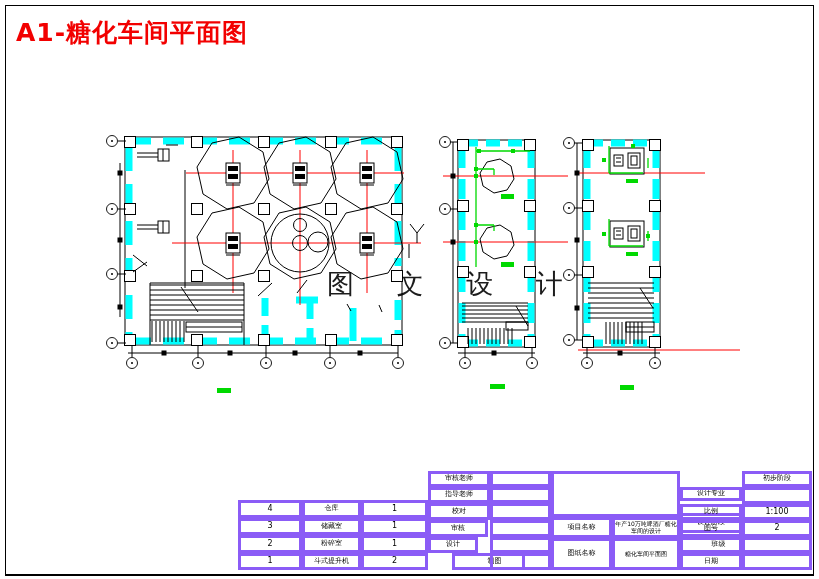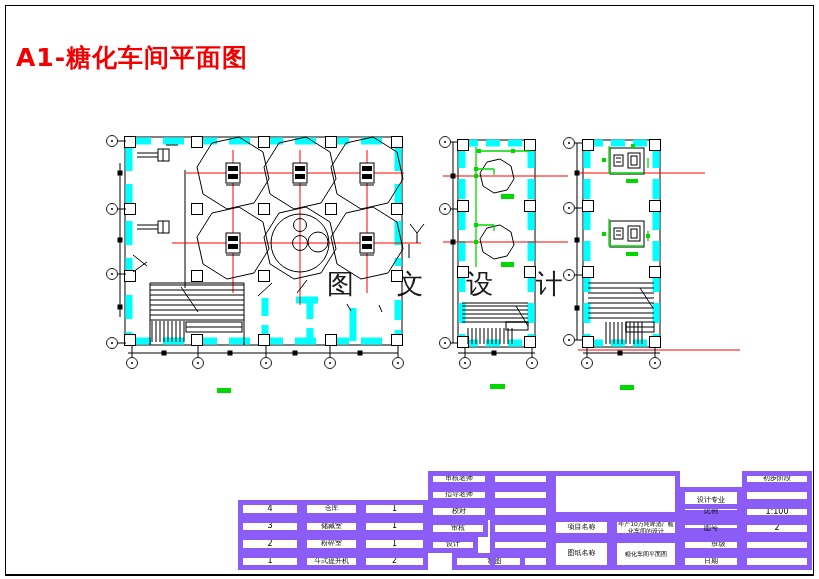--- a/index.html
+++ b/index.html
@@ -1,30 +1,30 @@
 <!DOCTYPE html>
 <html><head>
 <meta charset="utf-8">
 <style>
   html,body{margin:0;padding:0;background:#fff;}
   #sheet{position:relative;width:819px;height:579px;background:#fff;overflow:hidden;
          font-family:"DejaVu Sans",sans-serif;}
   #frame{position:absolute;left:5px;top:5px;width:807px;height:568px;
          border:1px solid #000;border-bottom:2px solid #000;}
   #main-title{position:absolute;left:16px;top:16px;font-size:25px;font-weight:bold;
-         letter-spacing:1px;white-space:nowrap;margin-top:25px;}
+         letter-spacing:1px;white-space:nowrap;}
   #watermark{position:absolute;left:327px;top:266px;font-size:27px;letter-spacing:17px;
          color:#1c1c1c;white-space:nowrap;}
   #drawing{position:absolute;left:0;top:0;}
   .blk{stroke:#000;stroke-width:1;fill:none;}
   .wall{stroke:#00ffff;stroke-width:7;fill:none;}
   .red{stroke:#ff0000;stroke-width:1;fill:none;}
   .grn{stroke:#00d900;stroke-width:1.3;fill:none;}
   .grnf{fill:#00d900;stroke:none;}
-  .cell{position:absolute;border:5px solid #8b5cf6;box-sizing:border-box;
+  .cell{position:absolute;border:3px solid #8b5cf6;box-sizing:border-box;
         display:flex;align-items:center;justify-content:center;
         font-size:7px;line-height:1.1;color:#000;text-align:center;overflow:hidden;}
   .cell.num{font-size:8px;}
   .cell.small{font-size:6px;}
 </style>
 </head>
 <body>
 
 <div id="sheet">
   <div id="frame"></div>
@@ -342,21 +342,21 @@
     <div class="cell" style="left:490px;top:553px;width:61px;height:17px;"></div>
 
     <div class="cell" style="left:551px;top:471px;width:129px;height:46px;"></div>
     <div class="cell" style="left:551px;top:517px;width:61px;height:21px;">项目名称</div>
     <div class="cell small" style="left:612px;top:517px;width:68px;height:21px;">年产10万吨啤酒厂糖化车间的设计</div>
     <div class="cell" style="left:551px;top:538px;width:61px;height:32px;">图纸名称</div>
     <div class="cell small" style="left:612px;top:538px;width:68px;height:32px;">糖化车间平面图</div>
 
     <div class="cell" style="left:680px;top:471px;width:62px;height:20px;margin-top:42px;">设计阶段</div>
     <div class="cell" style="left:742px;top:471px;width:70px;height:16px;">初步阶段</div>
-    <div class="cell" style="left:680px;top:487px;width:62px;height:28px;">设计专业</div>
+    <div class="cell" style="left:680px;top:487px;width:62px;height:14px;">设计专业</div>
     <div class="cell" style="left:742px;top:487px;width:70px;height:17px;"></div>
     <div class="cell" style="left:680px;top:504px;width:62px;height:16px;">比例</div>
     <div class="cell num" style="left:742px;top:504px;width:70px;height:16px;">1:100</div>
     <div class="cell" style="left:680px;top:520px;width:62px;height:17px;">图号</div>
     <div class="cell num" style="left:742px;top:520px;width:70px;height:17px;">2</div>
     <div class="cell" style="left:680px;top:537px;width:62px;height:16px;padding-left:15px;">班级</div>
     <div class="cell" style="left:742px;top:537px;width:70px;height:16px;"></div>
     <div class="cell" style="left:680px;top:553px;width:62px;height:17px;">日期</div>
     <div class="cell" style="left:742px;top:553px;width:70px;height:17px;"></div>
   </div>

